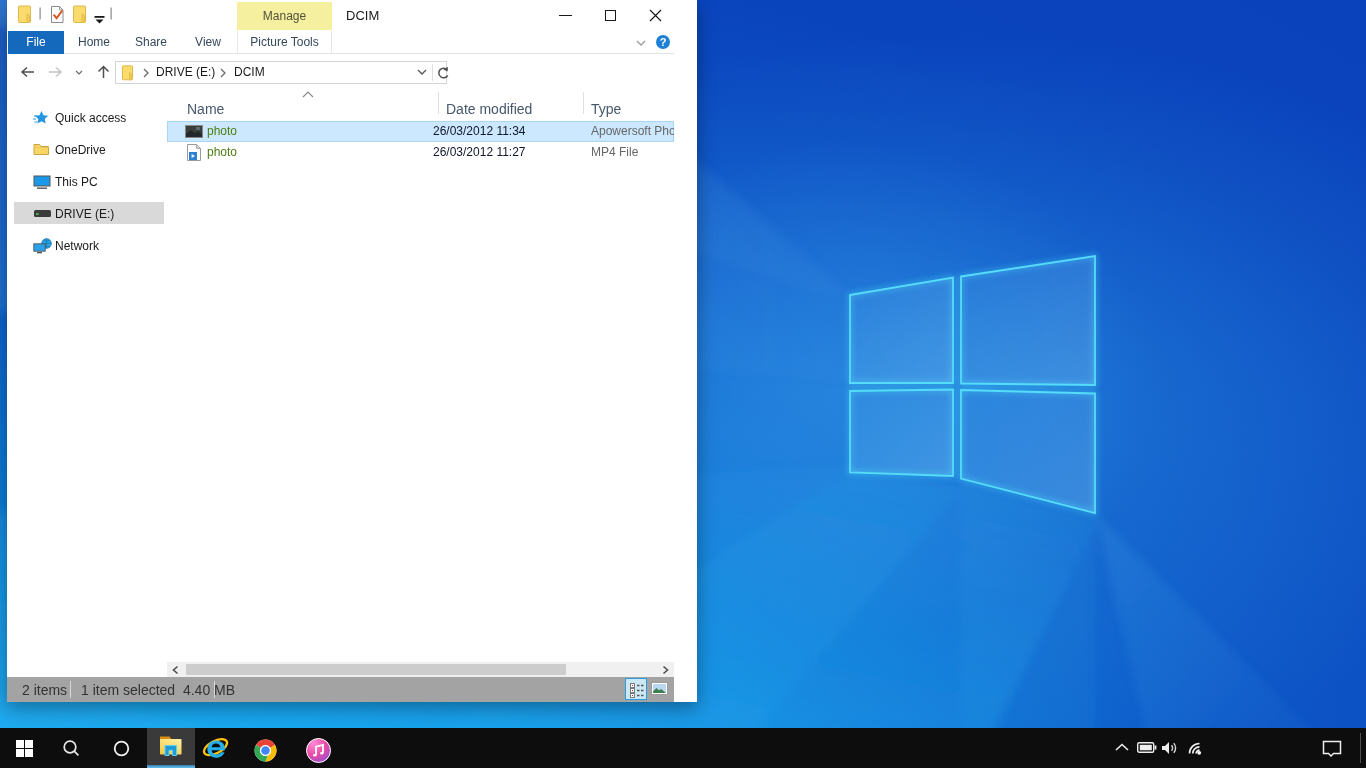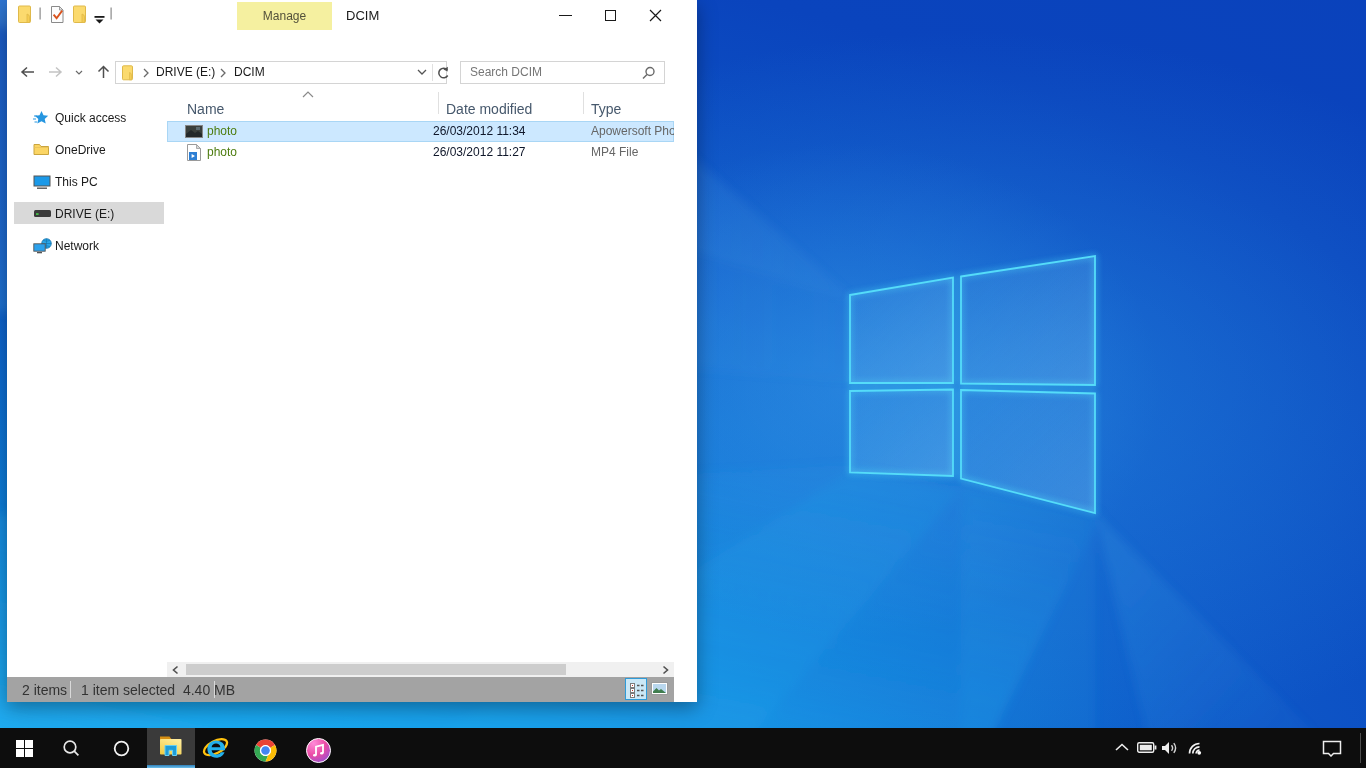--- a/index.html
+++ b/index.html
@@ -154,20 +154,34 @@
           <path d="M16,15.5 h13" stroke="#1a1a1a" stroke-width="1"></path>
         </svg>
       <svg class="capbtn" style="left:581px" width="45" height="31">
           <rect x="17.5" y="10.5" width="10" height="10" stroke="#1a1a1a" fill="none"></rect>
         </svg>
       <svg class="capbtn" style="left:626px" width="45" height="31">
           <path d="M17,10 l11,11 M28,10 l-11,11" stroke="#1a1a1a" stroke-width="1.2"></path>
         </svg>
     </div>
 
+    <div id="tabrow">
+      <div class="tab" id="tabFile">File</div>
+      <div class="tab" id="tabHome">Home</div>
+      <div class="tab" id="tabShare">Share</div>
+      <div class="tab" id="tabView">View</div>
+      <div class="tab" id="tabPic">Picture Tools</div>
+      <svg style="position:absolute; left:626px; top:4px" width="16" height="16">
+          <path d="M4,6 l4,4 l4,-4" stroke="#9a9a9a" stroke-width="1.3" fill="none"></path>
+        </svg>
+      <svg style="position:absolute; left:648px; top:3px" width="16" height="16">
+        <circle cx="8" cy="8" r="7" fill="#1c80d6"></circle>
+        <text x="8" y="12" font-size="11" font-weight="bold" fill="#fff" text-anchor="middle" font-family="Liberation Sans">?</text>
+      </svg>
+    </div>
 
     <div id="addrrow">
       <svg class="navarrow" style="left:12px" width="17" height="16">
           <path d="M15,8 h-12 M8,3.5 l-5,4.5 l5,4.5" stroke="#4f4f4f" stroke-width="1.5" fill="none"></path>
         </svg>
       <svg class="navarrow" style="left:40px" width="17" height="16">
           <path d="M2,8 h12 M9,3.5 l5,4.5 l-5,4.5" stroke="#c3c3c3" stroke-width="1.5" fill="none"></path>
         </svg>
       <svg class="navarrow" style="left:66px" width="12" height="16">
           <path d="M3,7 l3,3 l3,-3" stroke="#6a6a6a" stroke-width="1.2" fill="none"></path>
@@ -190,26 +204,20 @@
         <div class="crumb" style="left:118px">DCIM</div>
         <svg class="crumb" style="left:300px; top:6px" width="12" height="10">
             <path d="M2,2 l4,4 l4,-4" stroke="#555" stroke-width="1.3" fill="none"></path>
           </svg>
         <div style="position:absolute; left:316px; top:2px; width:1px; height:17px; background:#e0e0e0"></div>
         <svg class="crumb" style="left:320px; top:4px" width="14" height="14">
           <path d="M11.7,9.5 a4.8,4.8 0 1 1 -0.4,-5.6" stroke="#4f4f4f" stroke-width="1.5" fill="none"></path>
           <path d="M11.9,0.8 l-0.3,4.6 l-4.2,-1.9 z" fill="#4f4f4f"></path>
         </svg>
       </div>
-      <div id="searchbox">Search DCIM
-        <svg style="position:absolute; right:8px; top:4px" width="14" height="14">
-          <circle cx="8" cy="5.5" r="4" stroke="#6a6a6a" stroke-width="1.4" fill="none"></circle>
-          <path d="M5,8.5 l-4,4" stroke="#6a6a6a" stroke-width="1.4"></path>
-        </svg>
-      </div>
     </div>
 
     <div id="navpane">
       <div id="navSel"></div>
       <svg class="navicon" style="top:20px" width="17" height="17" viewBox="0 0 17 17">
         <path d="M8.5,1 l2,4.3 4.7,0.5 -3.5,3.2 1,4.6 -4.2,-2.4 -4.2,2.4 1,-4.6 -3.5,-3.2 4.7,-0.5 z" fill="#2696e0"></path>
         <path d="M1,6 h3 M0,9 h3 M1.5,12 h2.5" stroke="#2696e0" stroke-width="1.2"></path>
       </svg>
       <div class="navitem" style="top:21px">Quick access</div>
       <svg class="navicon" style="top:51px" width="17" height="17" viewBox="0 0 17 17">

